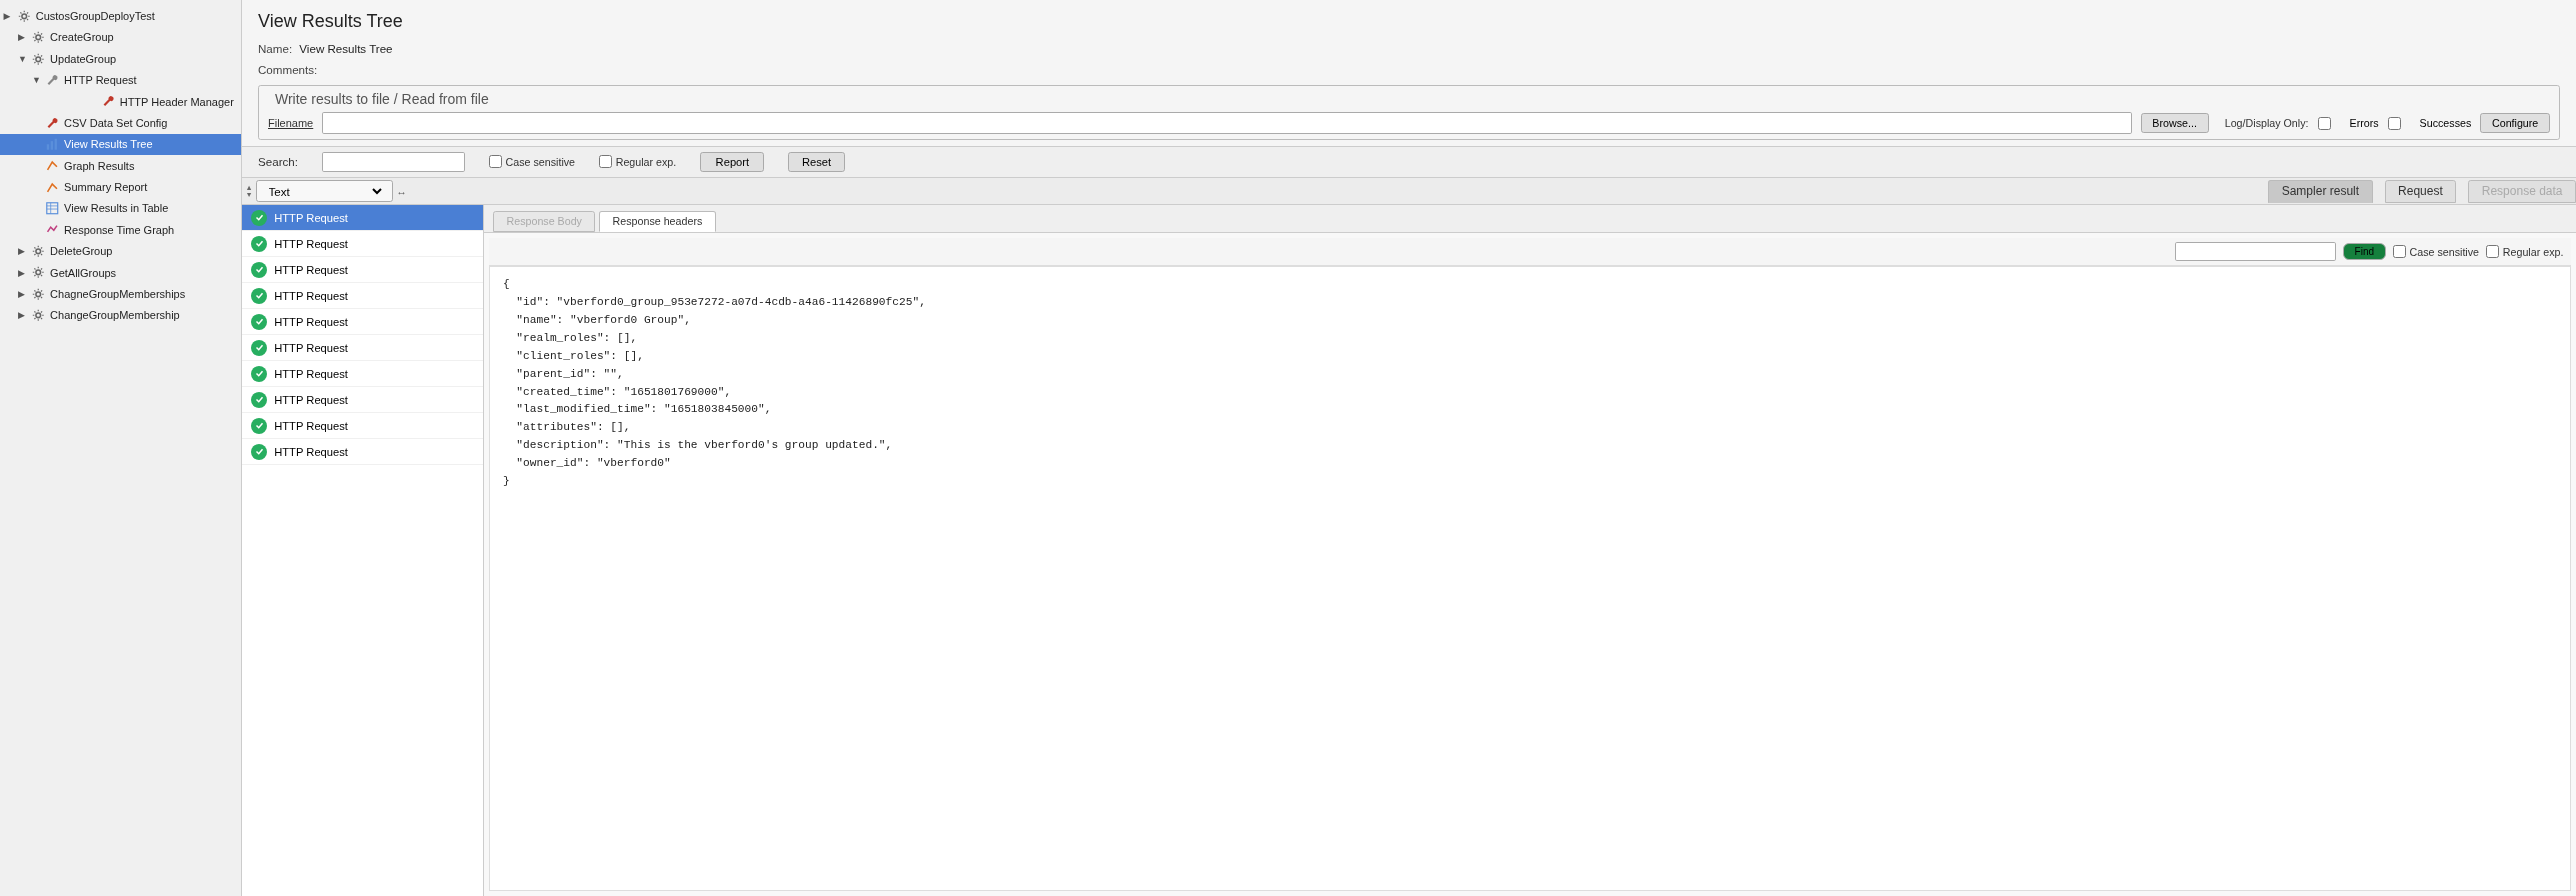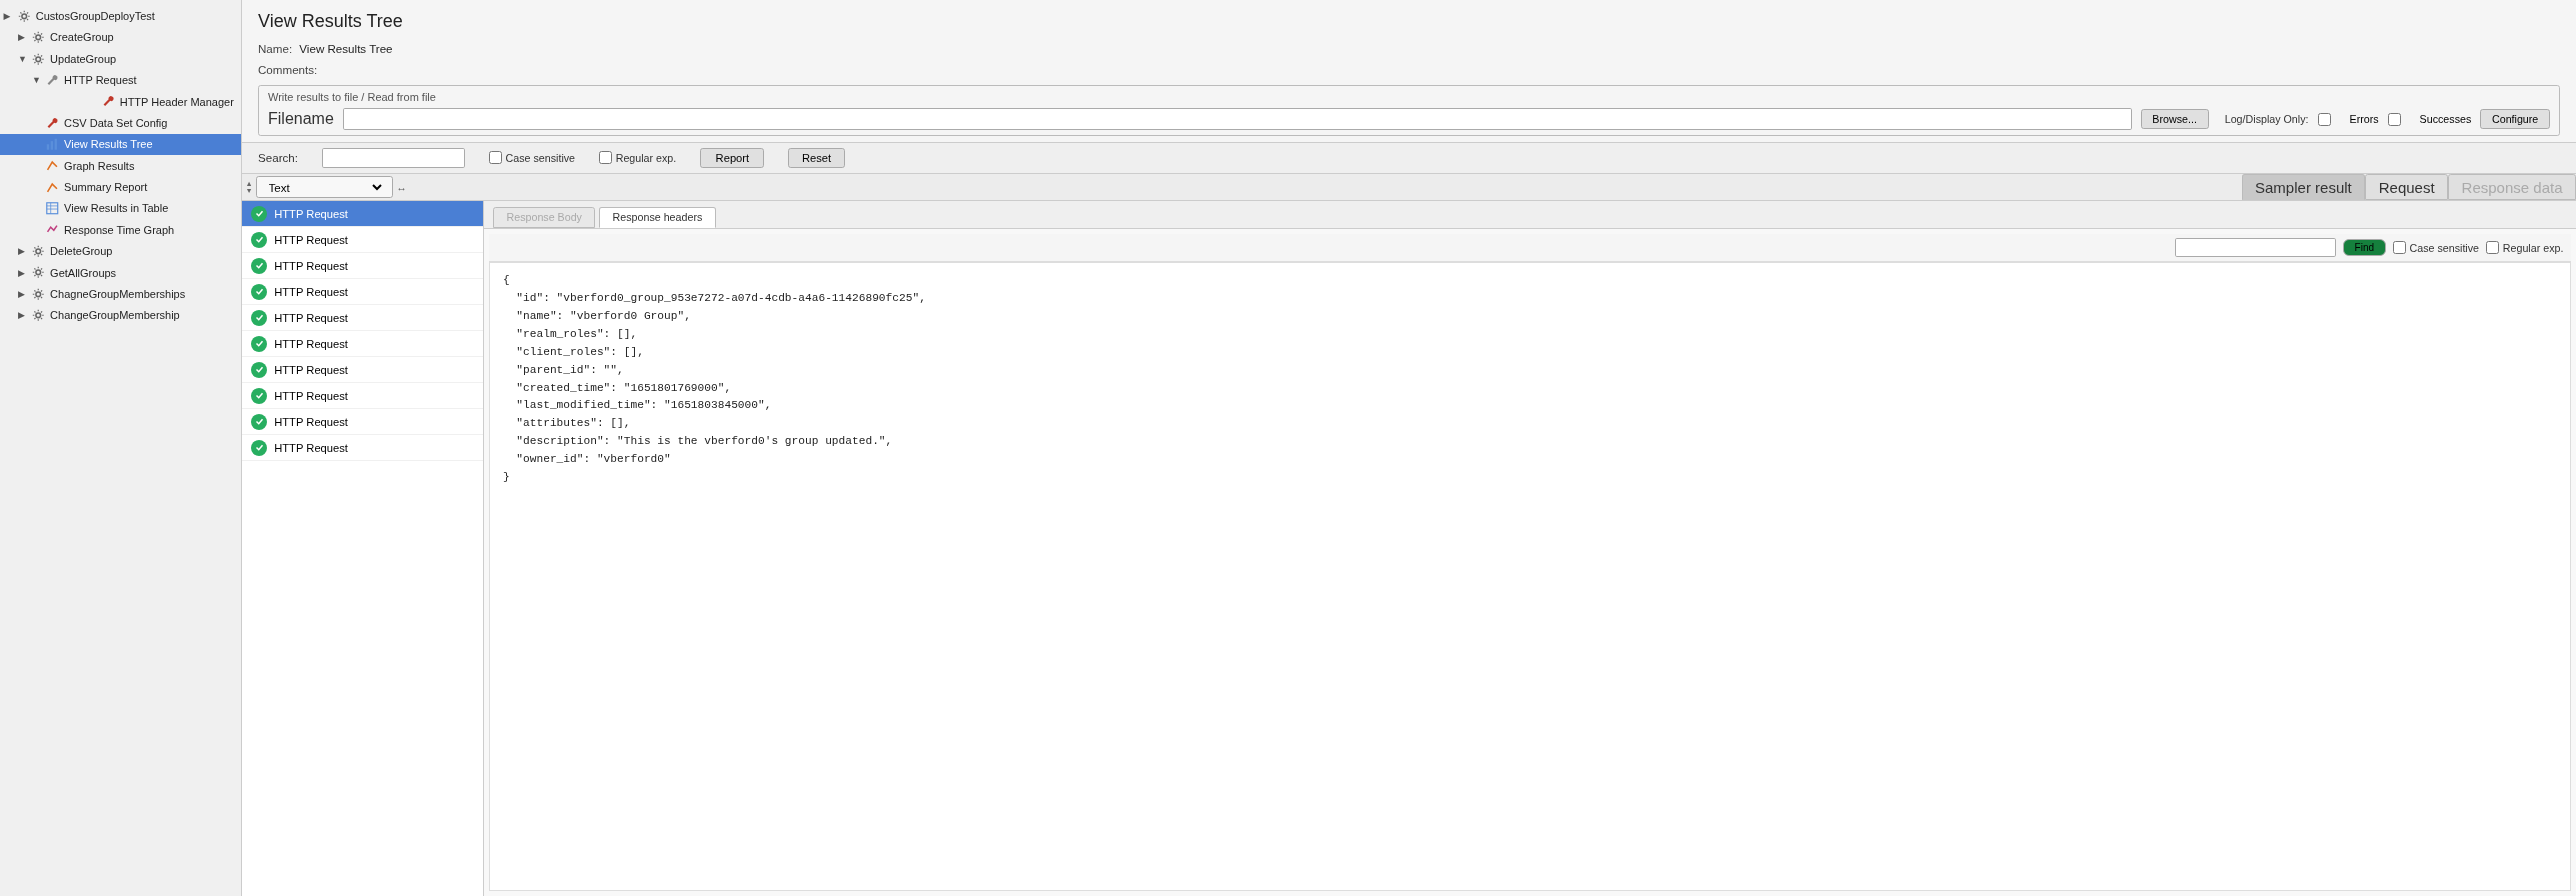--- a/index.html
+++ b/index.html
@@ -93,30 +93,31 @@
     }
     .comments-label { font-size: 11.6px; color: #444; font-weight: 500; }
 
     .file-section {
       margin: 5.4px 16px;
       border: 0.9px solid #bbb;
       border-radius: 2.7px;
       padding: 5.4px 9px;
     }
     .file-section-title {
-      font-size: 11px;
+      font-size: 14px;
       color: #555;
       margin-bottom: 5.4px;
+      margin-left: 7px;
     }
     .file-row {
       display: flex;
       align-items: center;
       gap: 9px;
     }
-    .file-label { font-size: 16px; color: #333; }
+    .file-label { font-size: 11px; color: #333; text-decoration: underline; }
     .file-input {
       flex: 1;
       height: 21.5px;
       border: 0.9px solid #aaa;
       background: white;
       border-radius: 1.8px;
       font-size: 10.7px;
       padding: 0 3.6px;
     }
     .browse-btn {
@@ -243,26 +244,27 @@
       cursor: pointer;
     }
 
     .tab-group {
       display: flex;
       margin-left: auto;
       align-items: center;
     }
     .result-tab {
       padding: 3.6px 12.5px;
-      font-size: 15px;
+      font-size: 12px;
       border: 0.9px solid #bbb;
       border-radius: 2.7px 2.7px 0 0;
       background: #e0e0e0;
       cursor: pointer;
       color: #333;
+      margin-left: 12px;
     }
     .result-tab.active {
       background: #c8c8c8;
       border-bottom: 0.9px solid #c8c8c8;
     }
     .result-tab.disabled {
       color: #aaa;
       cursor: default;
     }
 

